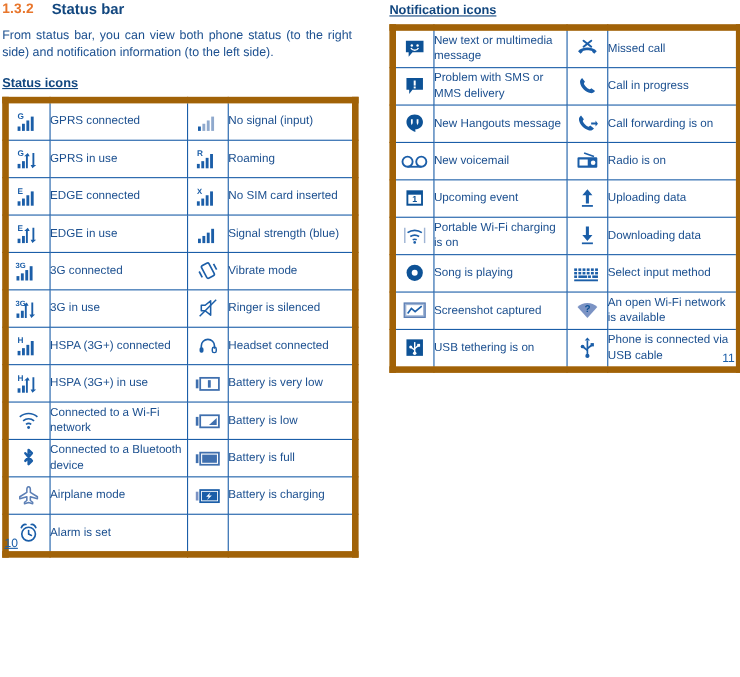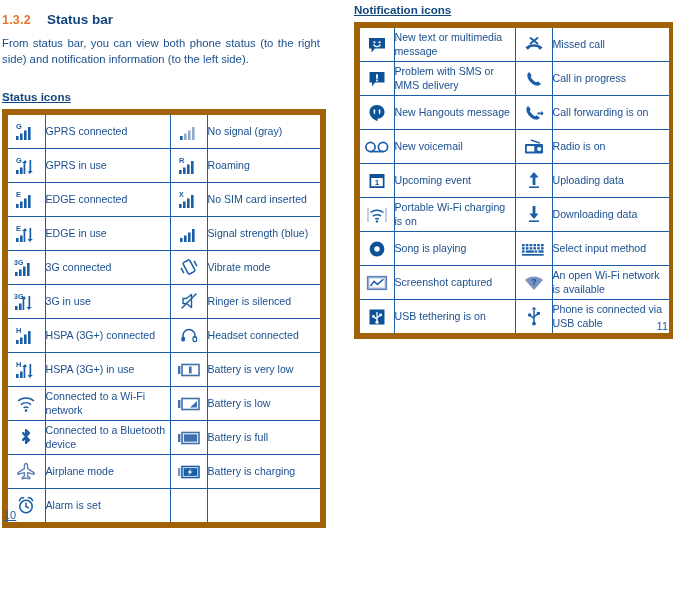--- a/index.html
+++ b/index.html
@@ -33,43 +33,43 @@
   }
   .col-right {
     position: absolute;
     left: 354px;
     top: 0px;
     width: 317px;
   }
 
   .sec-head {
     display: flex;
-    align-items: center;
+    align-items: flex-start;
     margin: 0 0 9px 0;
-    padding-top: 12px;
+    padding-top: 1px;
   }
   .sec-num {
     color: #e8762c;
     font-weight: bold;
     font-size: 12.5px;
     letter-spacing: .2px;
     width: 45px;
   }
   .sec-title {
     color: #12477f;
     font-weight: bold;
     font-size: 13.5px;
   }
 
   .intro {
     font-size: 11.3px;
     line-height: 15.5px;
     color: #1b4f8f;
     text-align: justify;
-    margin: 0 0 20px 0;
+    margin: 0 0 10px 0;
     width: 318px;
   }
 
   .sub-head {
     font-size: 11.6px;
     font-weight: bold;
     color: #12477f;
     text-decoration: underline;
     margin: 0 0 6px 0;
     display: inline-block;
@@ -169,21 +169,21 @@
           <td class="ic-cell">
             <span class="icon-wrap">
               <svg width="20" height="20" viewBox="0 0 20 20">
                 <rect x="1" y="15" width="2.6" height="4" fill="#1b5ea8"></rect>
                 <rect x="5" y="12.5" width="2.6" height="6.5" fill="#8fa9cd"></rect>
                 <rect x="9" y="9.5" width="2.6" height="9.5" fill="#8fa9cd"></rect>
                 <rect x="13" y="6" width="2.6" height="13" fill="#8fa9cd"></rect>
               </svg>
             </span>
           </td>
-          <td class="tx-cell">No signal (gray)</td>
+          <td class="tx-cell">No signal (input)</td>
         </tr>
 
         <tr>
           <td class="ic-cell">
             <span class="icon-wrap">
               <svg width="22" height="20" viewBox="0 0 22 20">
                 <text x="1" y="8" font-family="Liberation Sans, sans-serif" font-size="7.5" font-weight="bold" fill="#1b5ea8">G</text>
                 <rect x="1" y="15" width="2.6" height="4" fill="#1b5ea8"></rect>
                 <rect x="5" y="12.5" width="2.6" height="6.5" fill="#1b5ea8"></rect>
                 <path d="M10.3 5 L12 8 L10.3 8 L10.3 19 L8.6 19 L8.6 8 L7 8 Z" fill="#1b5ea8"></path>

